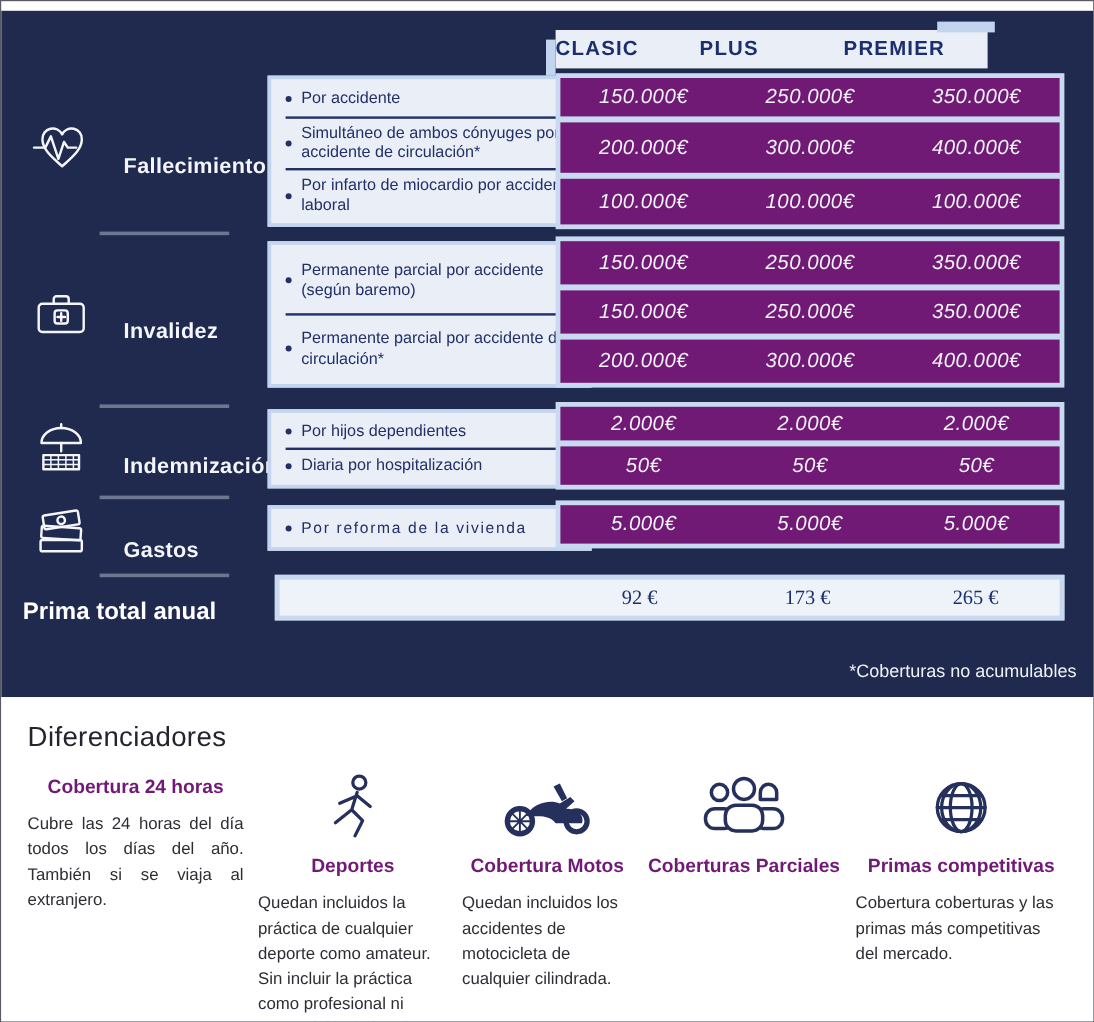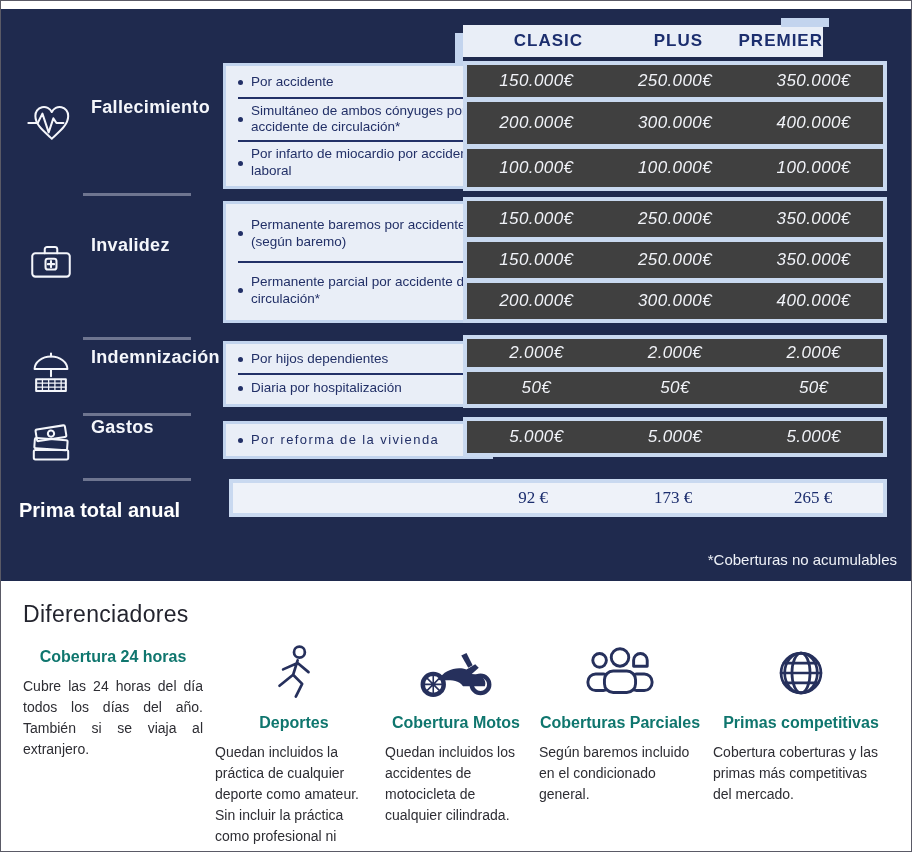--- a/index.html
+++ b/index.html
@@ -14,35 +14,35 @@
   
   .panel {
     position: absolute; left: 0; top: 8px;
     width: 912px; height: 572px;
     background: #1f2a4e;
   }
   .header-box {
     position: absolute; left: 462px; top: 16px; width: 360px; height: 32px;
     background: #e9eef7;
     display: grid; grid-template-columns: repeat(3, 1fr);
-    align-items: center; text-align: right;
+    align-items: center; text-align: left;
   }
   .header-box::after { 
     content: ""; position: absolute; right: -6px; top: -7px;
     width: 48px; height: 9px; background: #c3d4ee;
   }
   .header-box::before { 
     content: ""; position: absolute; left: -8px; bottom: -6px;
     width: 8px; height: 30px; background: #c3d4ee;
   }
   .hcell {
     color: #1c2e6e; font-weight: bold; font-size: 17px; letter-spacing: 1px;
   }
   
-  .cat { position: absolute; left: 24px; display: flex; align-items: flex-start; gap: 14px; color: #f4f6fb; }
+  .cat { position: absolute; left: 24px; display: flex; align-items: flex-end; gap: 26px; color: #f4f6fb; }
   .cicon { width: 52px; height: 52px; display: flex; align-items: center; justify-content: center; color: #f4f6fb; }
   .cicon svg { width: 50px; height: 50px; stroke: currentColor; fill: none; stroke-width: 2.6; stroke-linecap: round; stroke-linejoin: round; }
   .cname { font-size: 18px; font-weight: bold; letter-spacing: .3px; }
   
   .labels {
     position: absolute; left: 222px; width: 270px;
     background: #e9eef7; border: 3px solid #c2d4ee;
     padding: 2px 10px 2px 12px;
     display: flex; flex-direction: column;
   }
@@ -50,41 +50,41 @@
   .lbl + .lbl { border-top: 2px solid #223067; }
   .lbl::before { content: ""; width: 5px; height: 5px; border-radius: 50%; background: #223067; flex: 0 0 auto; }
   .lbl span { color: #223067; font-size: 13.5px; line-height: 1.25; }
   .sp span { letter-spacing: 1.4px; font-size: 13px; }
   
   .values {
     position: absolute; left: 462px; width: 424px;
     background: #c9d9f0; padding: 4px;
     display: flex; flex-direction: column; gap: 5px;
   }
-  .vrow { background: #404040; display: grid; grid-template-columns: repeat(3, 1fr); align-items: center; text-align: center; }
+  .vrow { background: #701a75; display: grid; grid-template-columns: repeat(3, 1fr); align-items: center; text-align: center; }
   .vcell { color: #f1f3f8; font-style: italic; font-weight: 500; font-size: 17px; letter-spacing: .4px; }
   
   .divider { position: absolute; left: 82px; width: 108px; height: 3px; background: #6e7590; }
   
   .prima-label { position: absolute; left: 18px; top: 490px; color: #ffffff; font-size: 20px; font-weight: bold; }
   .prima-box {
     position: absolute; left: 228px; top: 470px; width: 658px; height: 38px;
     background: #eef2f9; border: 4px solid #c9d9f0;
     display: grid; grid-template-columns: 230px 1fr 1fr 1fr; align-items: center; text-align: center;
   }
   .pcell { color: #1c2e6e; font-family: "Liberation Serif", serif; font-size: 17px; }
   .footnote { position: absolute; right: 16px; top: 542px; color: #eef1f7; font-size: 15px; }
   
   .diff { position: absolute; left: 0; top: 580px; width: 912px; padding: 20px 22px 0 22px; background: #ffffff; }
   .diff-title { font-size: 23px; font-weight: 400; color: #23242e; letter-spacing: .3px; }
   .dgrid { margin-top: 12px; display: grid; grid-template-columns: 180px 158px 142px 162px 176px; column-gap: 12px; }
   .ditem { display: flex; flex-direction: column; }
   .dicon { height: 66px; display: flex; align-items: center; justify-content: center; color: #26305c; }
   .dicon svg { stroke: currentColor; fill: none; stroke-width: 3; stroke-linecap: round; stroke-linejoin: round; }
-  .dtitle { text-align: center; color: #0f766e; font-weight: bold; font-size: 16px; margin-top: 8px; }
+  .dtitle { text-align: center; color: #701a75; font-weight: bold; font-size: 16px; margin-top: 8px; }
   .dtext { margin-top: 10px; color: #2d2d33; font-size: 14px; line-height: 1.5; }
   .just { text-align: justify; }
 </style>
 </head>
 <body>
 
 <div class="panel">
 
   <div class="header-box">
     <div class="hcell">CLASIC</div>
@@ -138,21 +138,21 @@
         <rect x="8" y="22" width="48" height="30" rx="4"></rect>
         <path d="M24 22 v-5 a3 3 0 0 1 3 -3 h10 a3 3 0 0 1 3 3 v5"></path>
         <rect x="25" y="29" width="14" height="14" rx="3"></rect>
         <path d="M32 32 v8 M28 36 h8"></path>
       </svg>
     </span>
     <span class="cname">Invalidez</span>
   </div>
   <div class="labels" style="top:192px;height:122px">
     <div class="lbl">
-        <span>Permanente baremos por accidente (según baremo)</span>
+        <span>Permanente parcial por accidente (según baremo)</span>
       </div>
     <div class="lbl">
         <span>Permanente parcial por accidente de circulación*</span>
       </div>
   </div>
   <div class="values" style="top:188px">
     <div class="vrow" style="height:36px">
       <div class="vcell">150.000€</div>
       <div class="vcell">250.000€</div>
       <div class="vcell">350.000€</div>
@@ -281,21 +281,20 @@
         <svg viewBox="0 0 72 56" width="70" height="56" stroke-width="3">
           <circle cx="15" cy="15" r="7"></circle>
           <rect x="3" y="29" width="24" height="17" rx="8"></rect>
           <path d="M57 8 a7 7 0 0 1 7 7 v6 H50 v-6 a7 7 0 0 1 7 -7 z"></path>
           <rect x="45" y="29" width="24" height="17" rx="8"></rect>
           <circle cx="36" cy="12" r="9" fill="#ffffff"></circle>
           <rect x="20" y="26" width="32" height="22" rx="9" fill="#ffffff"></rect>
         </svg>
       </div>
       <div class="dtitle">Coberturas Parciales</div>
-      <div class="dtext">Según baremos incluido en el condicionado general.</div>
     </div>
 
     <div class="ditem">
       <div class="dicon">
         <svg viewBox="0 0 64 64" width="58" height="58" stroke-width="2.6">
           <circle cx="32" cy="32" r="22"></circle>
           <ellipse cx="32" cy="32" rx="10" ry="22"></ellipse>
           <ellipse cx="32" cy="32" rx="18" ry="22"></ellipse>
           <path d="M10 32 h44 M13 21 h38 M13 43 h38"></path>
         </svg>

